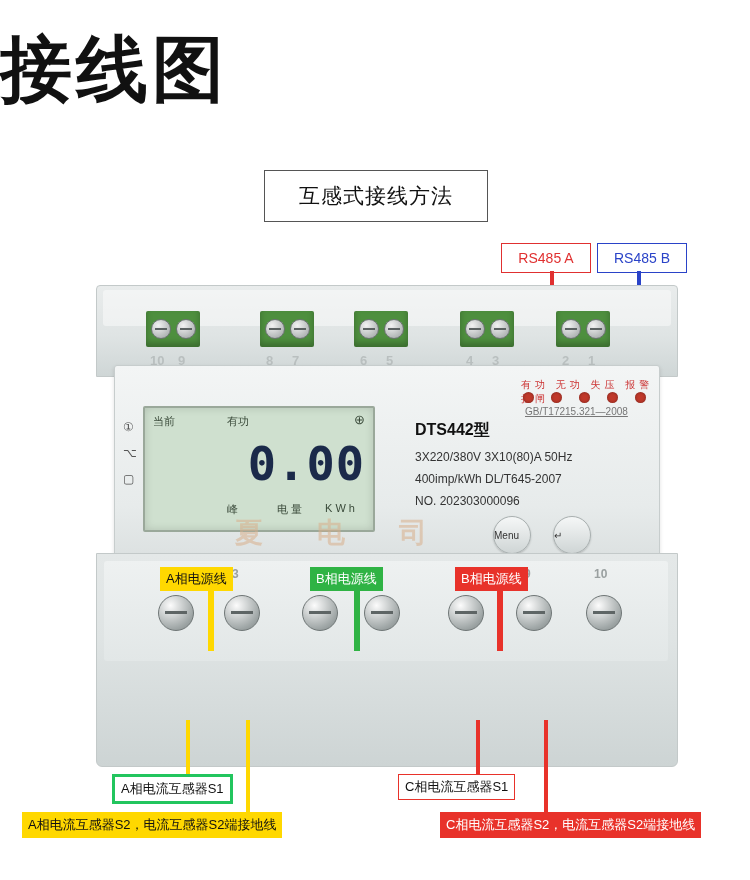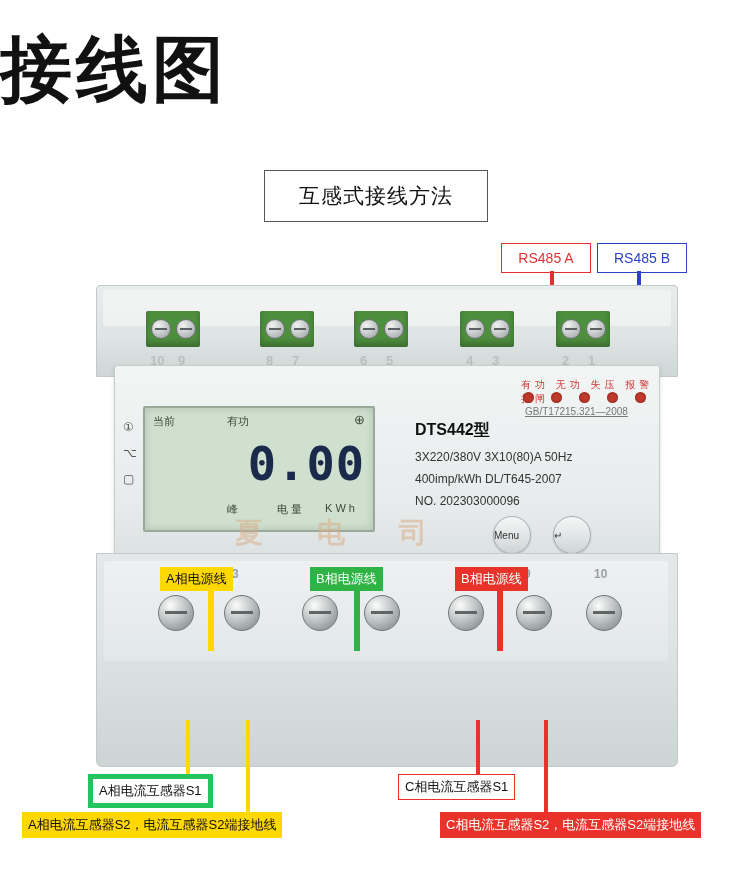--- a/index.html
+++ b/index.html
@@ -132,21 +132,21 @@
   .bnum{position:absolute;font-size:12px;color:#9aa0a0;font-weight:bold;}
 
   
   .tag{
     position:absolute;height:24px;display:flex;align-items:center;justify-content:center;
     font-size:13px;color:#111;padding:0 6px;white-space:nowrap;
   }
   .tag.yellow{background:#ffd800;}
   .tag.green{background:#2fb344;color:#fff;}
   .tag.red{background:#e8322a;color:#fff;}
-  .tag.wy{background:#fff;border:5px solid #22c55e;color:#111;}
+  .tag.wy{background:#fff;border:3px solid #22c55e;color:#111;margin-left:24px;}
   .tag.wr{background:#fff;border:1px solid #e8322a;color:#111;}
   .lead{position:absolute;}
 </style>
 </head>
 <body>
 
 <div class="title">接线图</div>
 <div class="subtitle-box">
   <span>互感式接线方法</span>
 </div>

